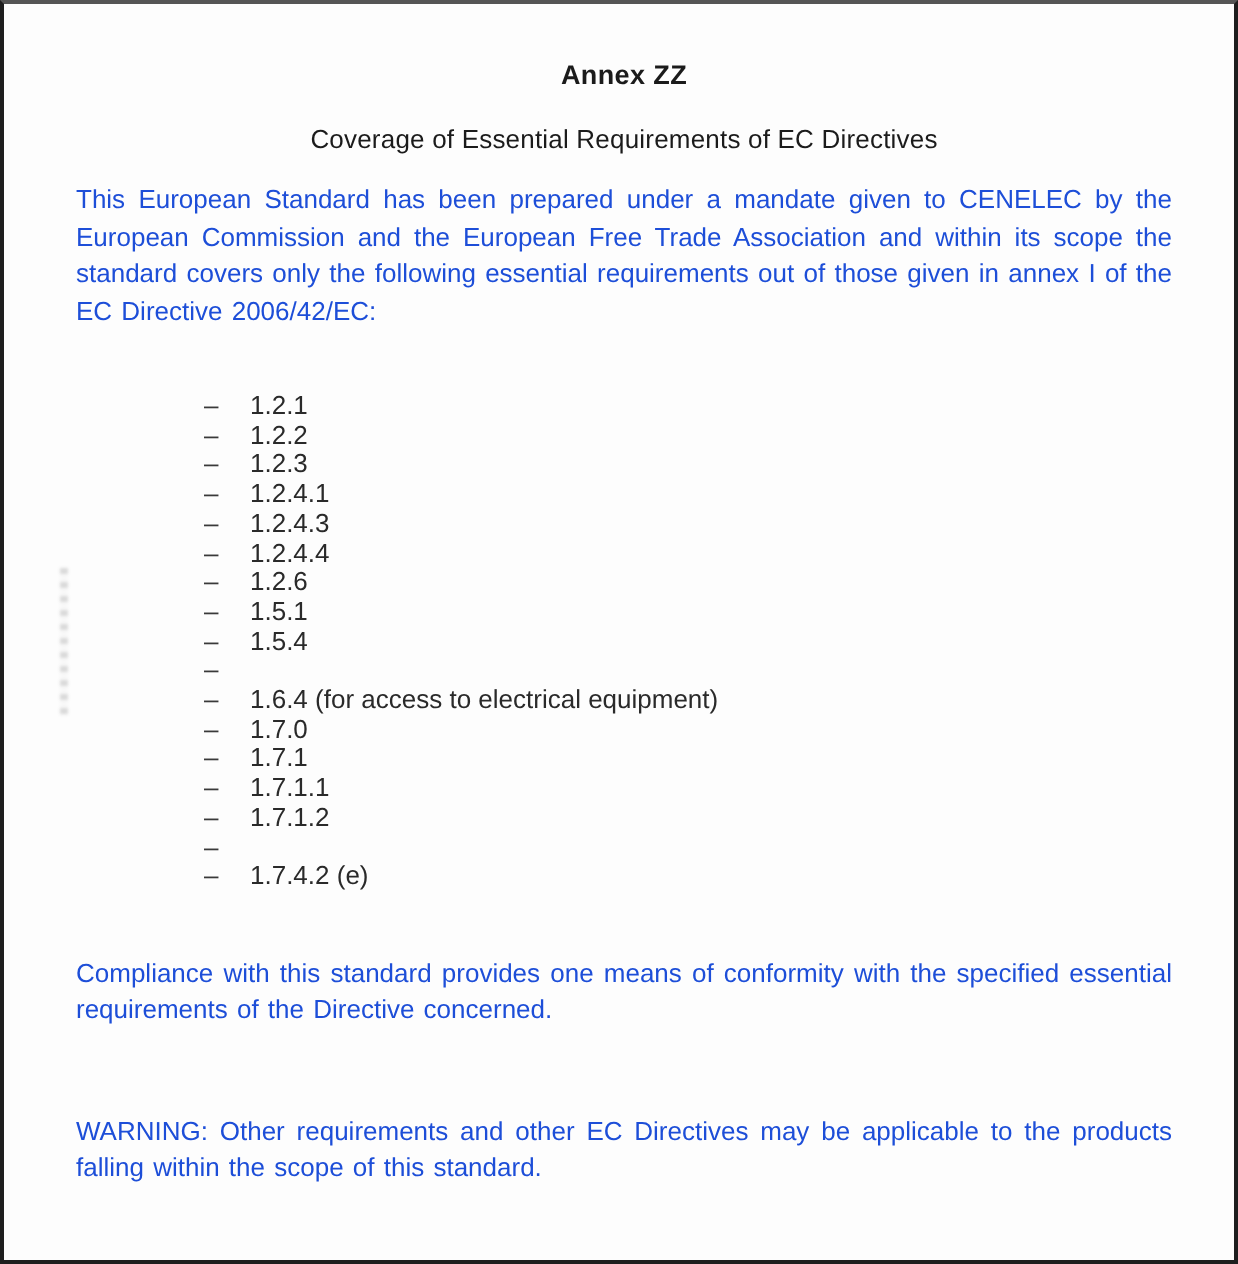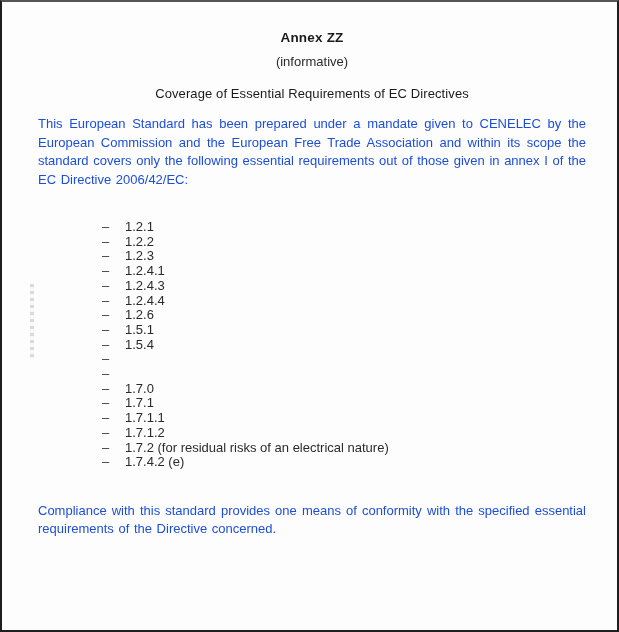--- a/index.html
+++ b/index.html
@@ -82,21 +82,20 @@
     pointer-events: none;
   }
 </style>
 </head>
 <body>
 
 <div class="page">
   <div class="scan-artifact"></div>
   <div class="content">
     <h1 class="annex-title">Annex ZZ</h1>
-    <div class="annex-subtitle">(informative)</div>
     <h2 class="section-heading">Coverage of Essential Requirements of EC Directives</h2>
     <p class="para intro">This European Standard has been prepared under a mandate given to CENELEC by the European Commission and the European Free Trade Association and within its scope the standard covers only the following essential requirements out of those given in annex I of the EC Directive 2006/42/EC:</p>
     <ul class="req-list">
 
         <li class="req-item">
           <span class="marker">–</span>
           <span class="req-text">1.2.1</span>
         </li>
 
         <li class="req-item">
@@ -138,20 +137,21 @@
           <span class="marker">–</span>
           <span class="req-text">1.5.4</span>
         </li>
 
         <li class="req-item">
           <span class="marker">–</span>
         </li>
 
         <li class="req-item">
           <span class="marker">–</span>
+          <span class="req-text">1.6.4 (for access to electrical equipment)</span>
         </li>
 
         <li class="req-item">
           <span class="marker">–</span>
           <span class="req-text">1.7.0</span>
         </li>
 
         <li class="req-item">
           <span class="marker">–</span>
           <span class="req-text">1.7.1</span>
@@ -162,23 +162,23 @@
           <span class="req-text">1.7.1.1</span>
         </li>
 
         <li class="req-item">
           <span class="marker">–</span>
           <span class="req-text">1.7.1.2</span>
         </li>
 
         <li class="req-item">
           <span class="marker">–</span>
-          <span class="req-text">1.7.2 (for residual risks of an electrical nature)</span>
         </li>
 
         <li class="req-item">
           <span class="marker">–</span>
           <span class="req-text">1.7.4.2 (e)</span>
         </li>
       </ul>
     <p class="para compliance">Compliance with this standard provides one means of conformity with the specified essential requirements of the Directive concerned.</p>
+    <p class="para warning">WARNING: Other requirements and other EC Directives may be applicable to the products falling within the scope of this standard.</p>
   </div>
 </div>
 
 </body></html>

